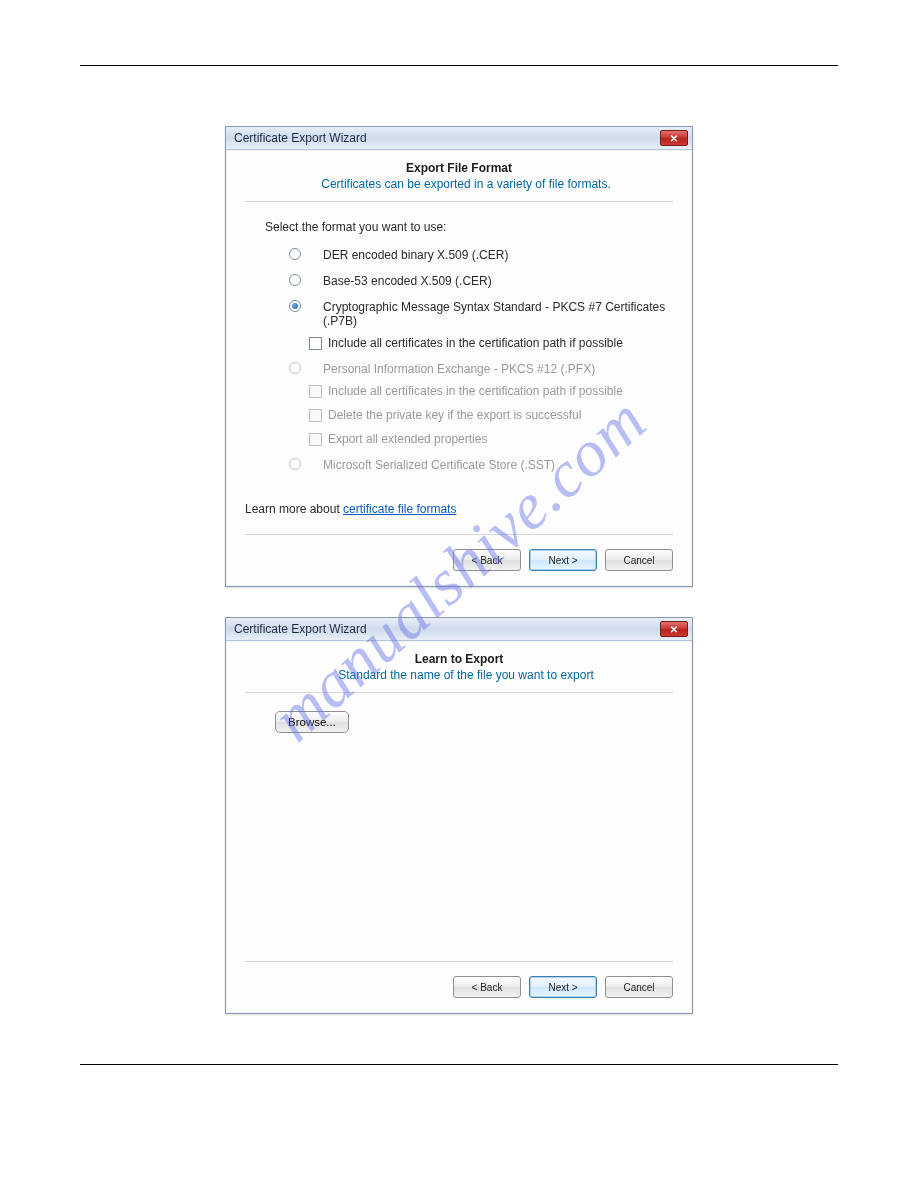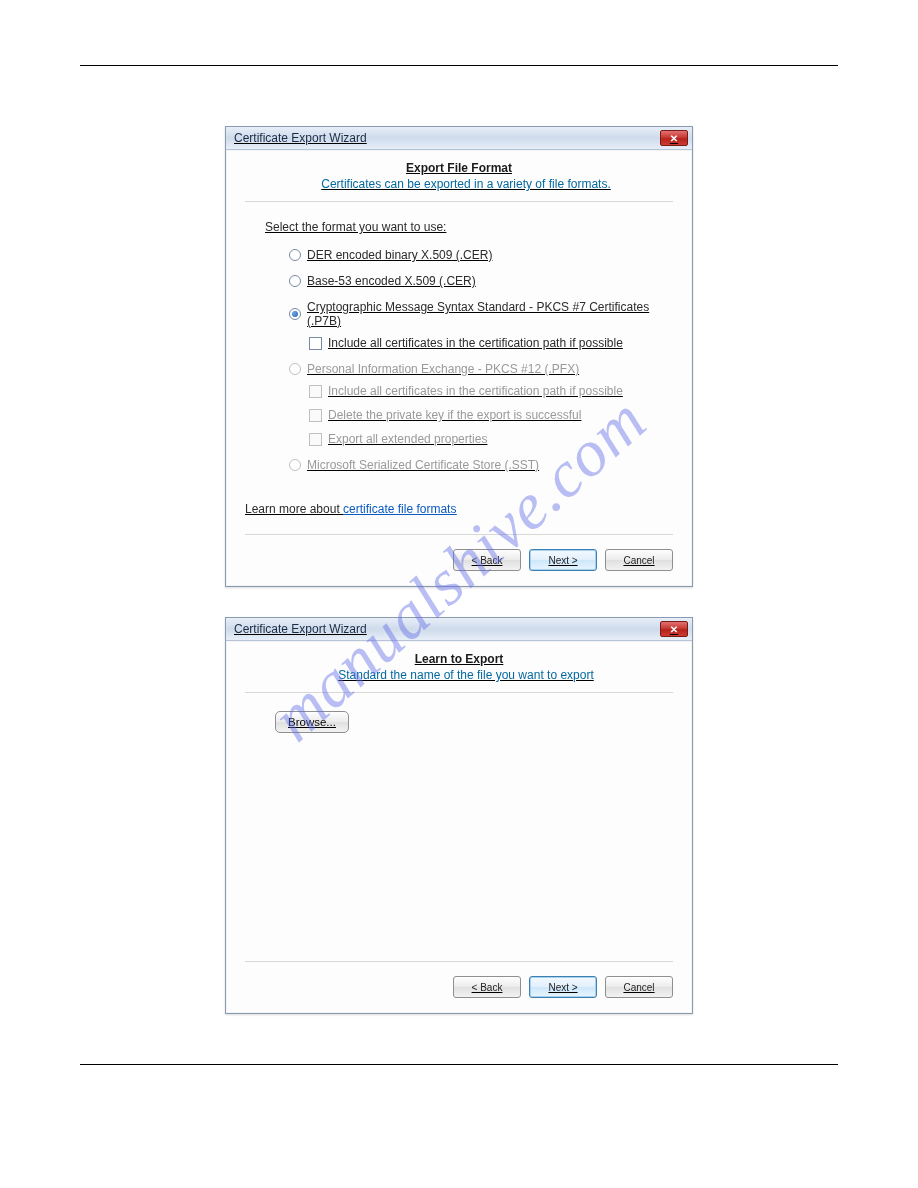--- a/index.html
+++ b/index.html
@@ -5,21 +5,20 @@
   * { box-sizing: border-box; margin: 0; padding: 0; }
   body {
     font-family: "Segoe UI", Tahoma, sans-serif;
     font-size: 12px;
     background: #fff;
     width: 918px;
     position: relative;
   }
   .page {
     padding: 30px 80px;
-    text-decoration: underline;
   }
   .hr-line { border-top: 1px solid #000; margin: 35px 0 60px 0; }
   .hr-line-bottom { border-top: 1px solid #000; margin: 50px 0 0 0; }
 
   .dialog {
     width: 468px;
     margin: 0 auto 30px auto;
     border: 1px solid #8a9ab0;
     background: #f3f3f3;
     box-shadow: 0 1px 2px rgba(0,0,0,0.15);
@@ -47,21 +46,21 @@
     margin: 1px;
     padding: 10px 18px 14px 18px;
   }
   .heading-block { padding-left: 0; margin-bottom: 8px; text-align: center; }
   .heading-title { font-weight: bold; color: #1b1b1b; font-size: 12px; margin-bottom: 2px; }
   .heading-sub { color: #0369a1; padding-left: 14px; }
   .sep { border-top: 1px solid #d8d8d8; margin: 10px 0 18px 0; }
   .section-label { color: #2b2b2b; margin-left: 20px; margin-bottom: 14px; }
 
   .opts { margin-left: 44px; }
-  .opt-row { display: flex; align-items: center; gap: 6px; margin-bottom: 12px; color: #2b2b2b; }
+  .opt-row { display: flex; gap: 22px; margin-bottom: 12px; color: #2b2b2b; }
   .opt-row.disabled { color: #9a9a9a; }
   .radio {
     width: 12px; height: 12px; border-radius: 50%;
     border: 1px solid #7a8aa0; background: #fff;
     display: inline-flex; align-items: center; justify-content: center;
     flex-shrink: 0;
   }
   .radio.selected::after {
     content: ""; width: 6px; height: 6px; border-radius: 50%;
     background: radial-gradient(circle at 35% 35%, #6fa8e6, #1d5fb0);

